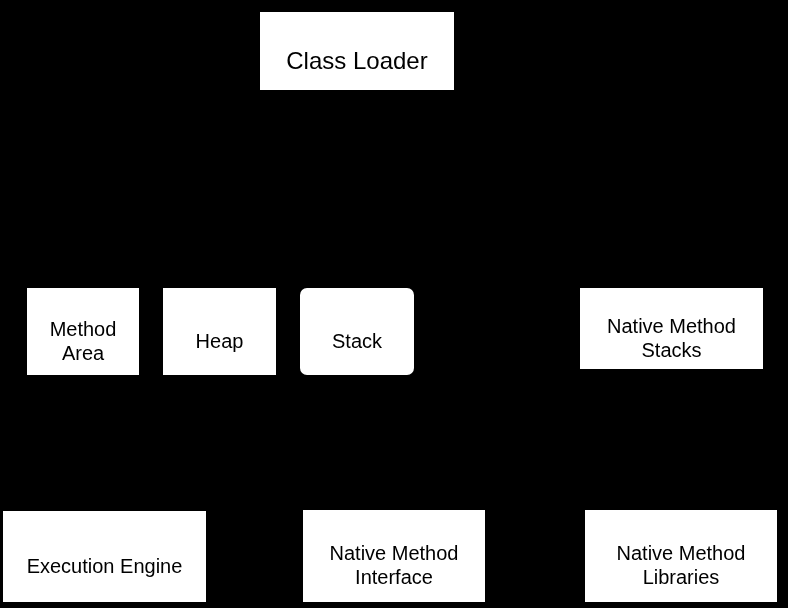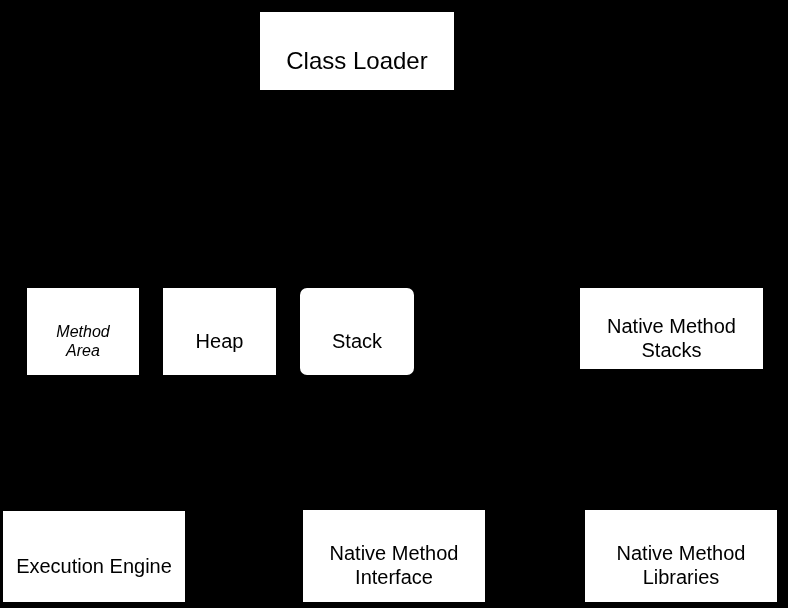--- a/index.html
+++ b/index.html
@@ -48,22 +48,21 @@
     height: 78px;
     font-size: 24px;
   }
 
   
   #box-method-area {
     left: 27px;
     top: 288px;
     width: 112px;
     height: 87px;
-    font-size: 16px;
-    font-style: italic;
+    font-size: 20px;
   }
   #box-heap {
     left: 163px;
     top: 288px;
     width: 113px;
     height: 87px;
     font-size: 20px;
   }
   #box-stack {
     left: 300px;
@@ -85,21 +84,21 @@
     top: 288px;
     width: 183px;
     height: 81px;
     font-size: 20px;
   }
 
   
   #box-execution-engine {
     left: 3px;
     top: 511px;
-    width: 182px;
+    width: 203px;
     height: 91px;
     font-size: 20px;
   }
   #box-native-method-interface {
     left: 303px;
     top: 510px;
     width: 182px;
     height: 92px;
     font-size: 20px;
   }

